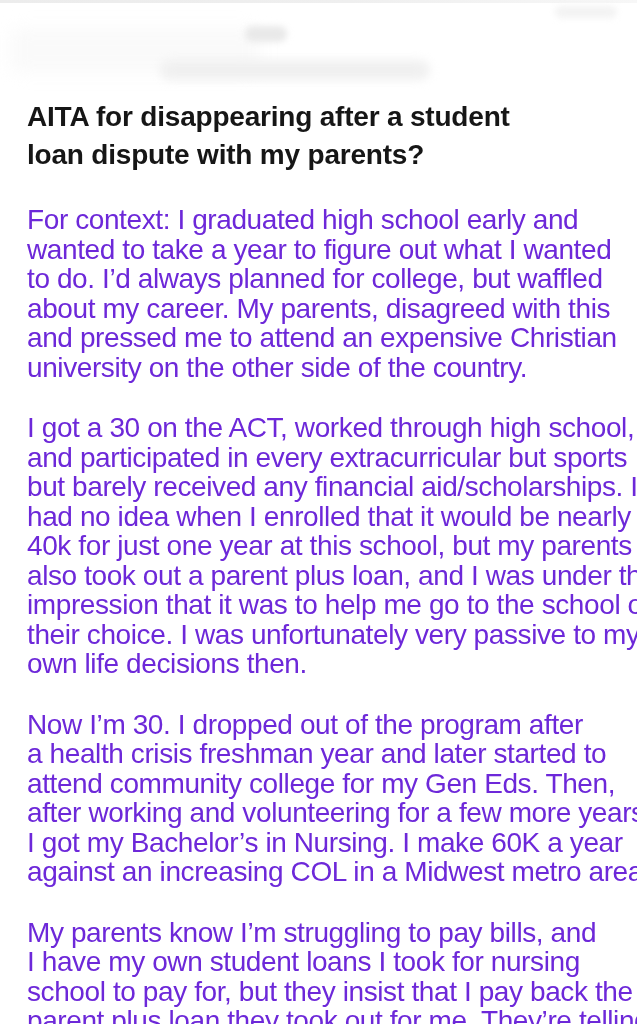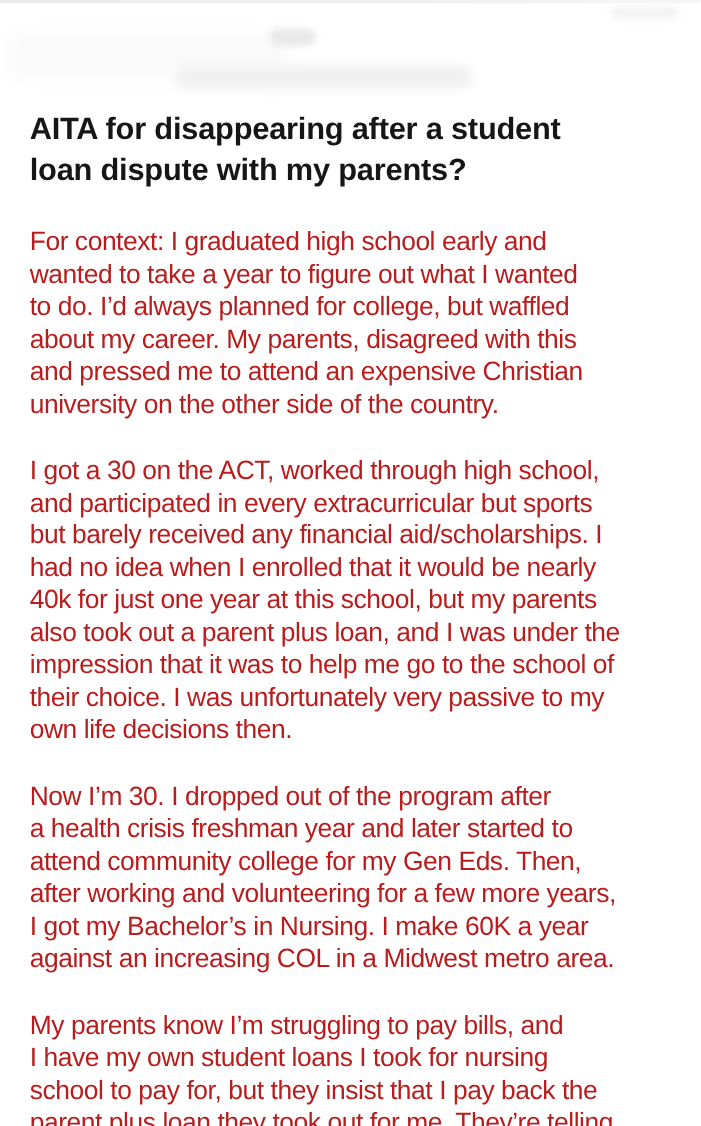--- a/index.html
+++ b/index.html
@@ -61,24 +61,24 @@
     margin: 0 0 31px 0;
     font-size: 28px;
     line-height: 38px;
     font-weight: bold;
     color: #161616;
     letter-spacing: -0.2px;
     white-space: pre;
   }
   .post-paragraph {
     margin: 0 0 31px 0;
-    font-size: 24px;
+    font-size: 28px;
     line-height: 29.5px;
     font-weight: normal;
-    color: #b91c1c;
+    color: #6d28d9;
     letter-spacing: -0.4px;
     white-space: pre;
   }
   .post-paragraph:last-child {
     margin-bottom: 0;
   }
 </style>
 </head>
 <body>
 

